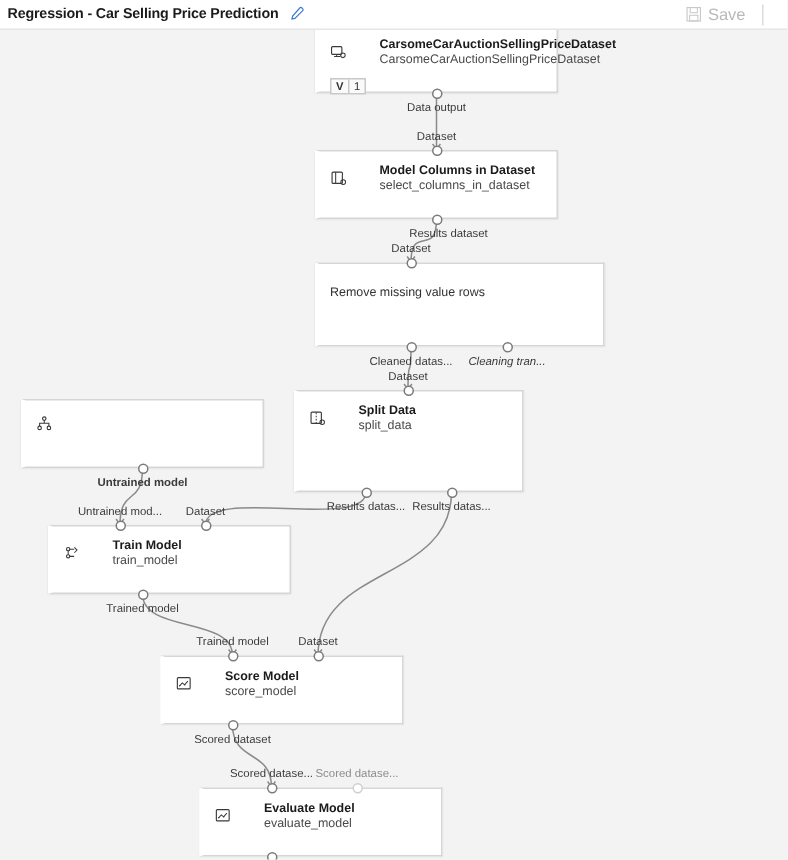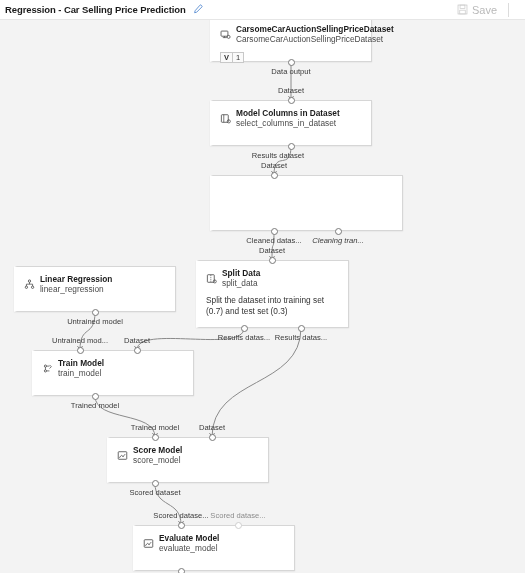--- a/index.html
+++ b/index.html
@@ -43,21 +43,21 @@
   
   .node {
     position: absolute;
     background: #ffffff;
     border: 1px solid #d6d6d6;
     border-left: 3px solid #ffffff;
     box-shadow: 0 0.5px 1.5px rgba(0,0,0,.10);
     padding: 7px 8px 6px 7px;
     z-index: 10;
   }
-  .node-head { display: flex; align-items: center; gap: 5px; }
+  .node-head { display: flex; align-items: flex-end; gap: 22px; }
   .node-ico { flex: 0 0 auto; margin-top: 1px; }
   .node-titles { min-width: 0; }
   .node-title {
     font-size: 8.3px; font-weight: bold; color: #1b1b1b;
     line-height: 10px; white-space: nowrap;
   }
   .node-sub {
     font-size: 8.3px; color: #4a4a4a; line-height: 11px;
     white-space: nowrap;
   }
@@ -161,58 +161,54 @@
               </svg></span>
       <span class="node-titles">
         <div class="node-title">Model Columns in Dataset</div>
         <div class="node-sub">select_columns_in_dataset</div>
       </span>
           </div>
         </div>
         <div class="port" style="left: 287.5px; top: 76.5px;"></div>
         <div class="port-label" style="left: 291px; top: 66px; transform: translateX(-50%);">Dataset</div>
         <div class="port" style="left: 287.5px; top: 122.5px;"></div>
-        <div class="port-label" style="left: 278px; top: 131px; transform: translateX(-50%); text-align: center;">Results dataset</div>
+        <div class="port-label" style="left: 299px; top: 131px; transform: translateX(-50%); text-align: center;">Results dataset</div>
         <div class="node" style="left: 210px; top: 155px; width: 193px; height: 56px;">
+          <div class="node-desc">Remove missing value rows</div>
         </div>
         <div class="port" style="left: 270.5px; top: 151.5px;"></div>
         <div class="port-label" style="left: 274px; top: 141px; transform: translateX(-50%);">Dataset</div>
         <div class="port" style="left: 270.5px; top: 207.5px;"></div>
         <div class="port-label" style="left: 274px; top: 216px; transform: translateX(-50%); text-align: right;">Cleaned datas...</div>
         <div class="port" style="left: 334.5px; top: 207.5px;"></div>
         <div class="port-label" style="left: 338px; top: 216px; transform: translateX(-50%); font-style: italic;">Cleaning tran...</div>
         <div class="node" style="left: 14px; top: 246px; width: 162px; height: 46px;">
           <div class="node-head">
       <span class="node-ico"><svg width="11" height="11" viewBox="0 0 16 16">
                 <circle cx="8" cy="3" r="1.7" fill="none" stroke="#3a3a3a" stroke-width="1.1"></circle>
               <circle cx="3.5" cy="12" r="1.7" fill="none" stroke="#3a3a3a" stroke-width="1.1"></circle>
               <circle cx="12.5" cy="12" r="1.7" fill="none" stroke="#3a3a3a" stroke-width="1.1"></circle>
               <path d="M8 4.7v2.8M3.5 10.3V7.5h9v2.8" fill="none" stroke="#3a3a3a" stroke-width="1"></path>
               </svg></span>
-      <span class="node-titles">
-        <div class="node-title">Linear Regression</div>
-        <div class="node-sub">linear_regression</div>
-      </span>
           </div>
         </div>
         <div class="port" style="left: 91.5px; top: 288.5px;"></div>
-        <div class="port-label" style="left: 95px; top: 297px; transform: translateX(-50%);">Untrained model</div>
+        <div class="port-label" style="left: 95px; top: 297px; transform: translateX(-50%); font-weight: bold;">Untrained model</div>
         <div class="node" style="left: 196px; top: 240px; width: 153px; height: 68px;">
           <div class="node-head">
       <span class="node-ico"><svg width="11" height="11" viewBox="0 0 16 16">
                 <rect x="2" y="2.5" width="10" height="11" rx="1" fill="none" stroke="#3a3a3a" stroke-width="1.1"></rect>
                 <path d="M7 3v10" stroke="#3a3a3a" stroke-width="1" stroke-dasharray="1.6 1.4"></path>
                     <circle cx="12.8" cy="12.3" r="2.2" fill="none" stroke="#3a3a3a" stroke-width="1"></circle>
               </svg></span>
       <span class="node-titles">
         <div class="node-title">Split Data</div>
         <div class="node-sub">split_data</div>
       </span>
           </div>
-          <div class="node-desc">Split the dataset into training set (0.7) and test set (0.3)</div>
         </div>
         <div class="port" style="left: 268.5px; top: 236.5px;"></div>
         <div class="port-label" style="left: 272px; top: 226px; transform: translateX(-50%);">Dataset</div>
         <div class="port" style="left: 240.5px; top: 304.5px;"></div>
         <div class="port-label" style="left: 244px; top: 313px; transform: translateX(-50%);">Results datas...</div>
         <div class="port" style="left: 297.5px; top: 304.5px;"></div>
         <div class="port-label" style="left: 301px; top: 313px; transform: translateX(-50%);">Results datas...</div>
         <div class="node" style="left: 32px; top: 330px; width: 162px; height: 46px;">
           <div class="node-head">
       <span class="node-ico"><svg width="11" height="11" viewBox="0 0 16 16">

